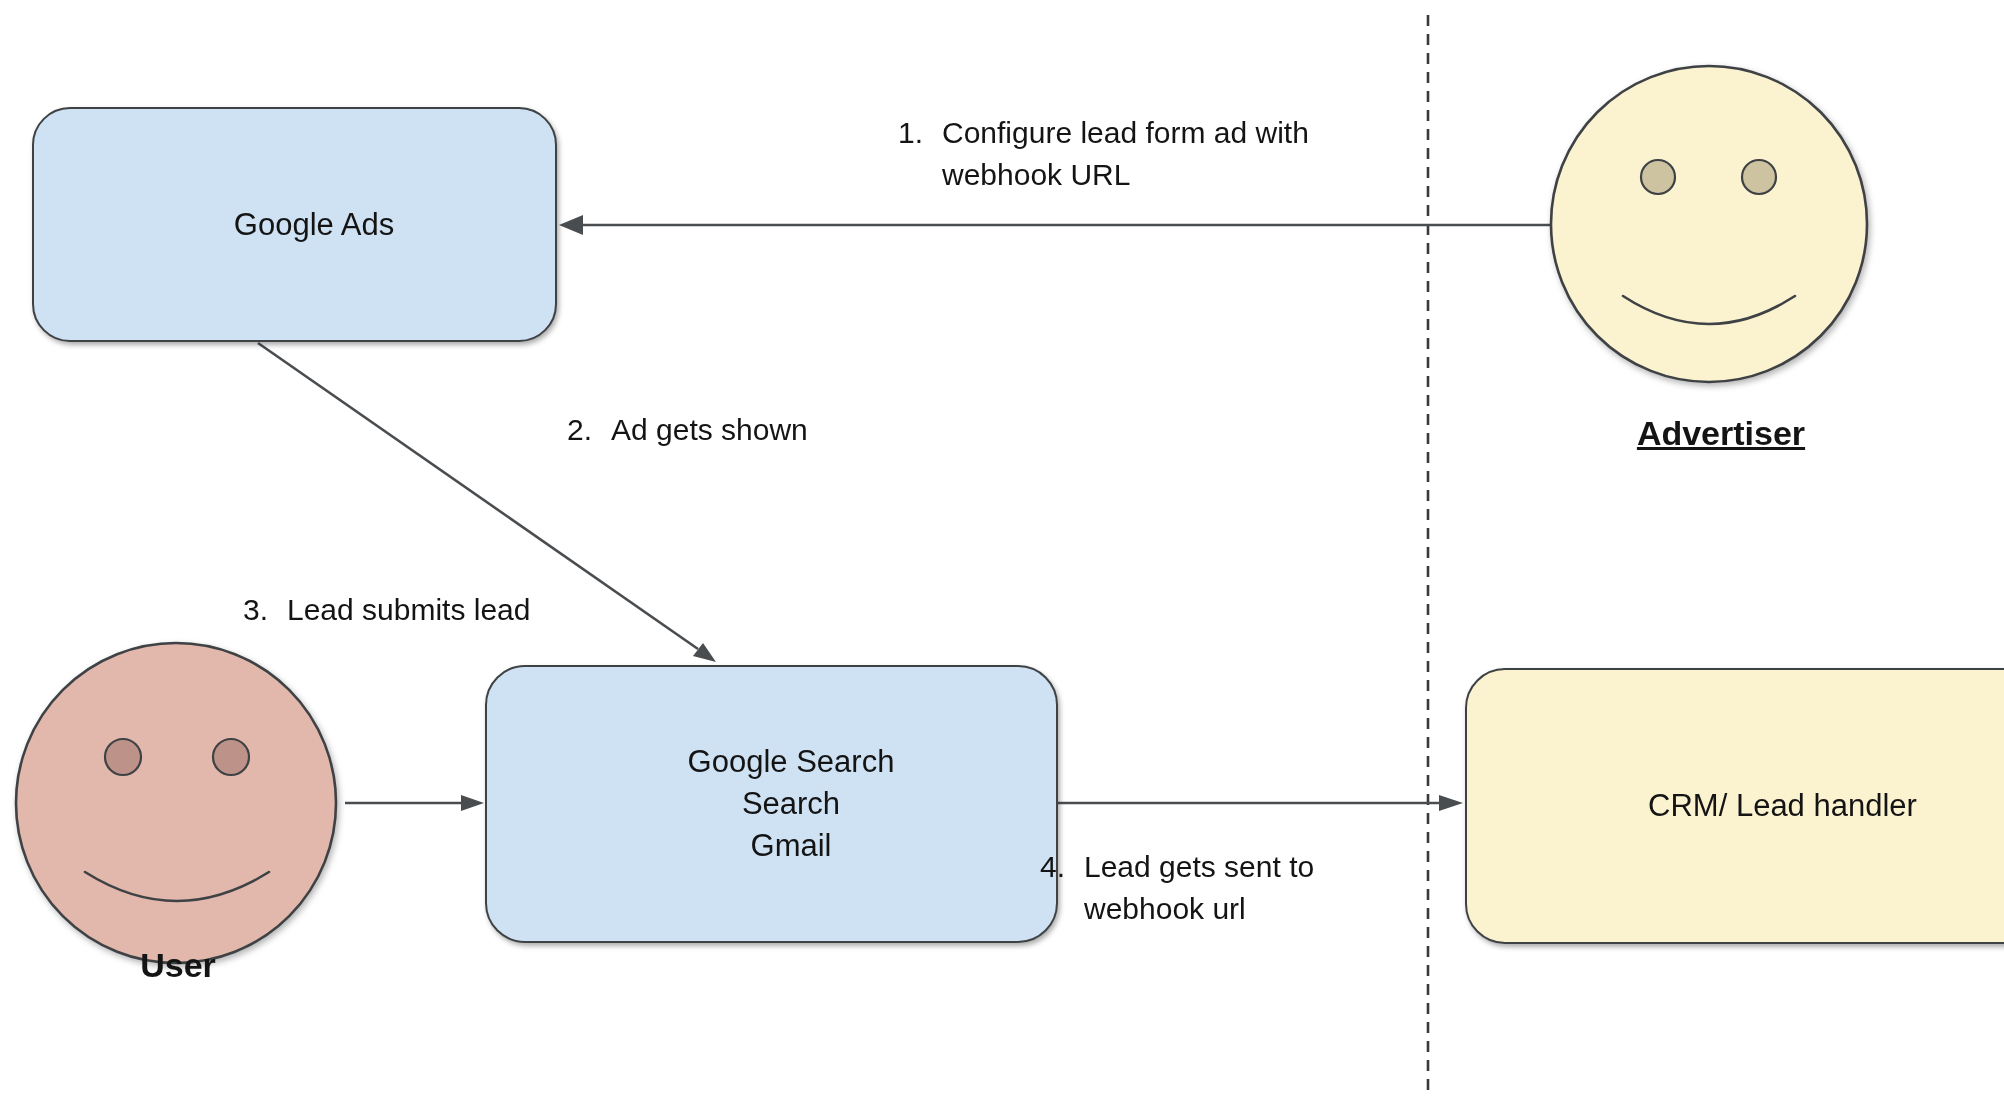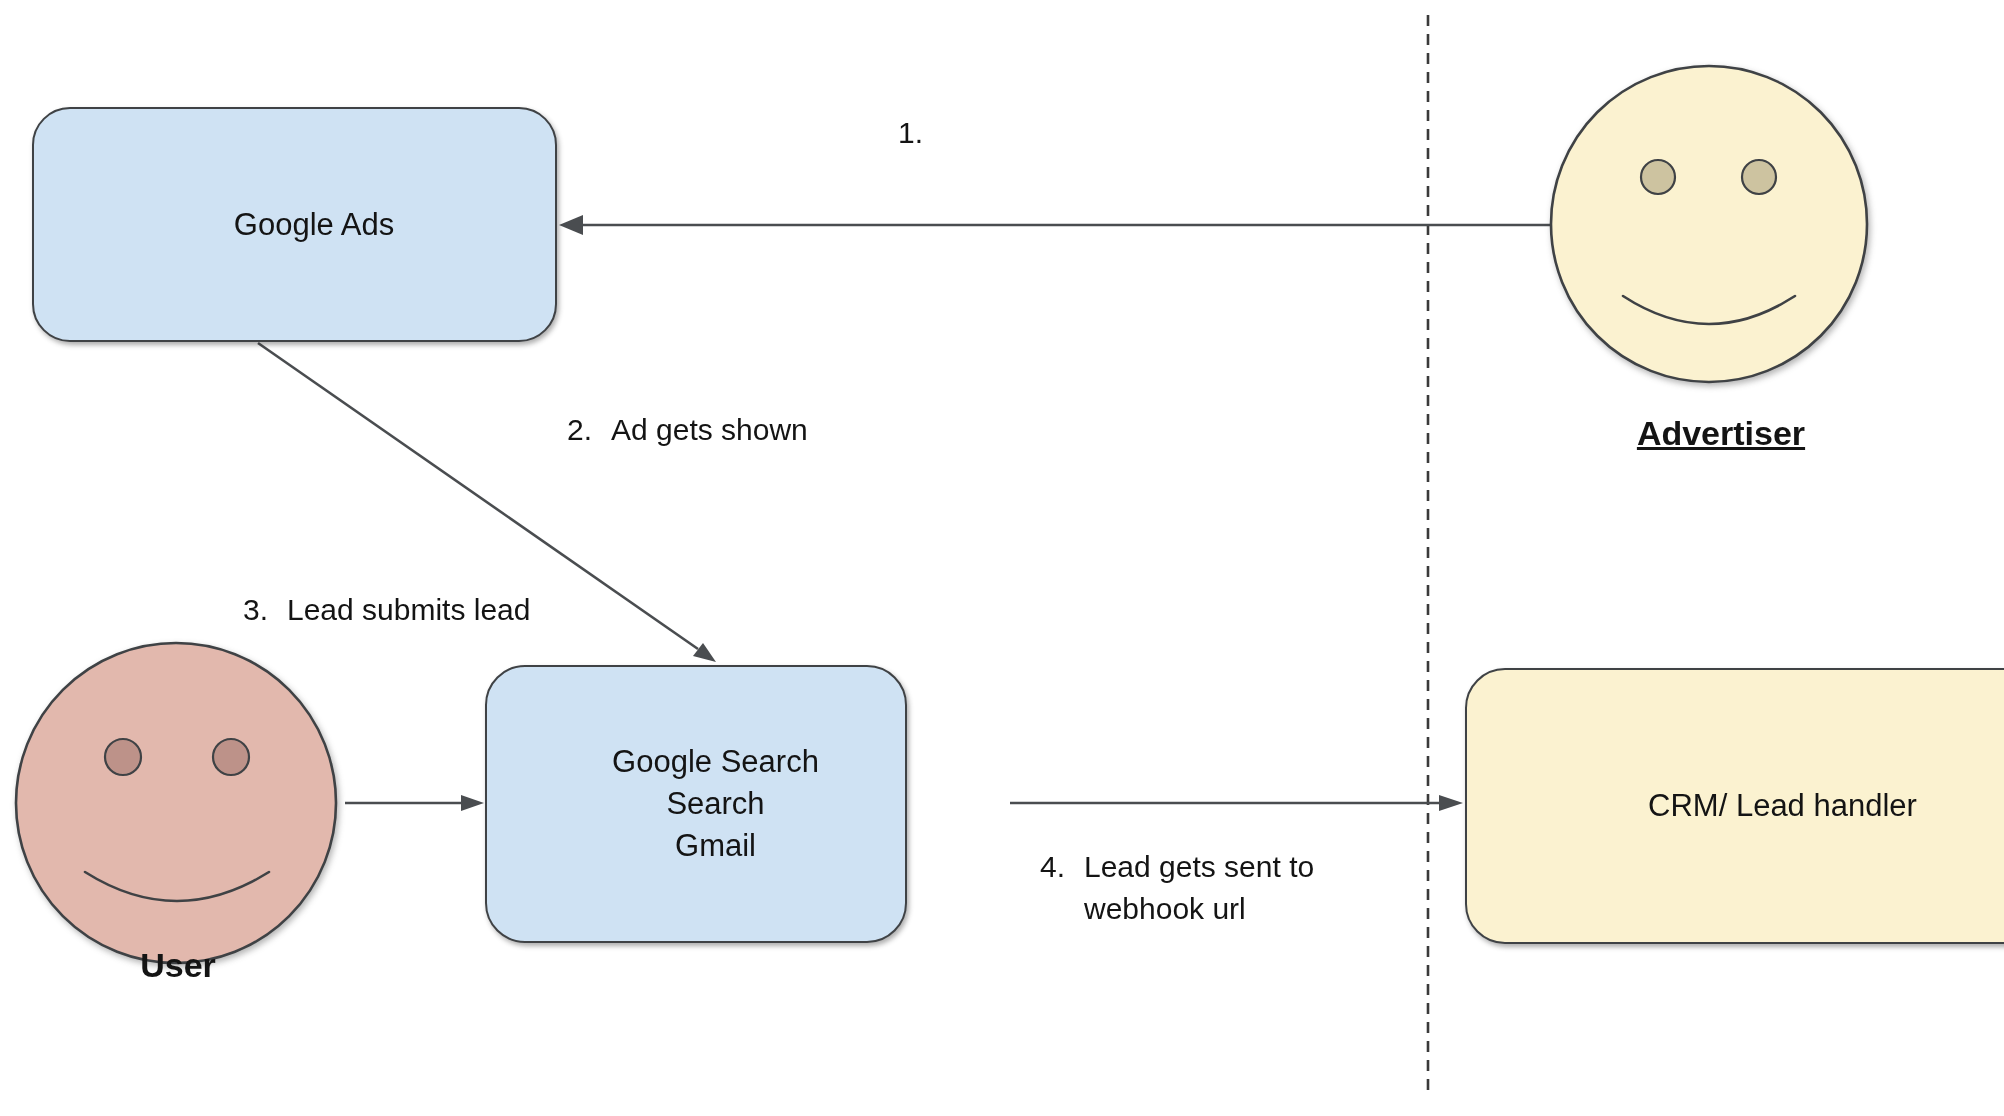--- a/index.html
+++ b/index.html
@@ -82,38 +82,42 @@
     <circle cx="123" cy="757" r="18" fill="#bd9289" stroke="#3f4245" stroke-width="2.2"></circle>
     <circle cx="231" cy="757" r="18" fill="#bd9289" stroke="#3f4245" stroke-width="2.2"></circle>
     <path d="M 85 872 Q 177 930 269 872" fill="none" stroke="#3f4245" stroke-width="2.6" stroke-linecap="round"></path>
   </g>
 </svg>
 
 <div class="node blue" style="left:32px; top:107px; width:525px; height:235px; border-radius:38px;">
   <span>Google Ads</span>
 </div>
 
-<div class="node blue" style="left:485px; top:665px; width:422px; height:278px;align-items:center;">
+<div class="node blue" style="left:485px; top:665px; width:573px; height:278px;align-items:center;">
   <div>
     <div>Google Search</div>
     <div>Search</div>
     <div>Gmail</div>
   </div>
 </div>
 
 <div class="node yellow" style="left:1465px; top:668px; width:635px; height:276px;">
   <span>CRM/ Lead handler</span>
 </div>
 
 <div class="actor-label" style="left:1571px; top:412px;text-decoration:underline;">Advertiser</div>
 
 <div class="actor-label" style="left:28px; top:944px;">User</div>
 
 <div class="step-label" style="left:898px; top:112px;">
   <span class="num">1.</span>
+  <span>
+    <span style="display:block">Configure lead form ad with</span>
+    <span style="display:block">webhook URL</span>
+  </span>
 </div>
 
 <div class="step-label" style="left:567px; top:409px;">
   <span class="num">2.</span>
   <span>Ad gets shown</span>
 </div>
 
 <div class="step-label" style="left:243px; top:589px;">
   <span class="num">3.</span>
   <span>Lead submits lead</span>

